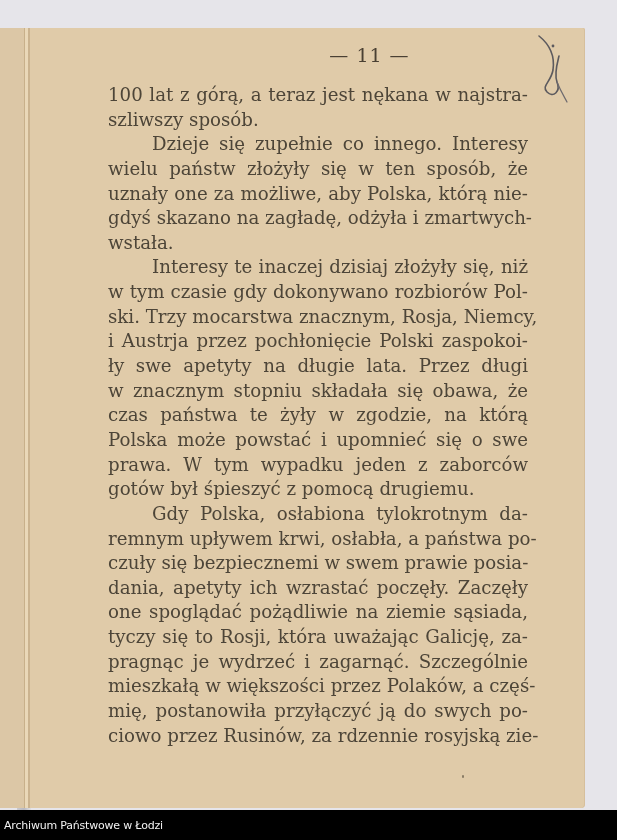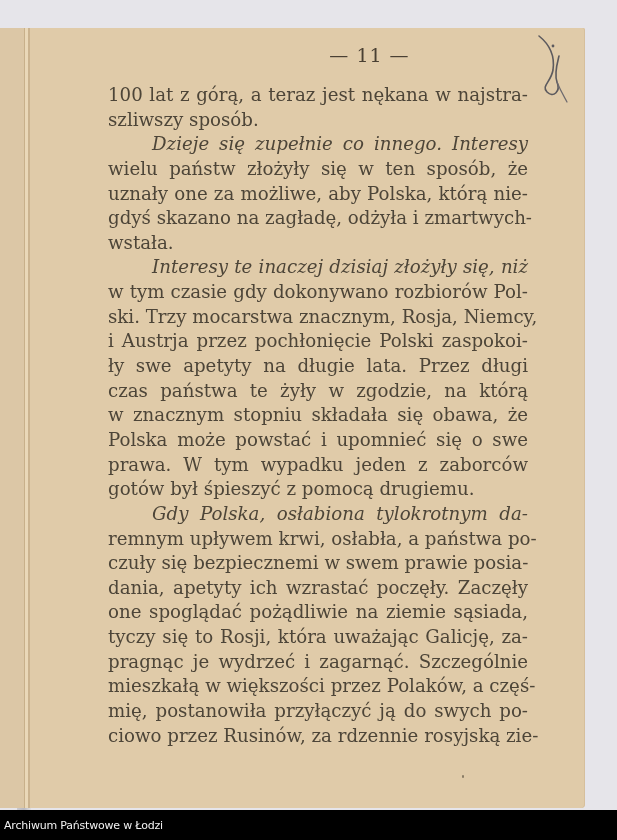--- a/index.html
+++ b/index.html
@@ -35,21 +35,21 @@
   }
   .text-block {
     position:absolute; left:80px; top:71px; width:420px;
     font-size:18.2px; line-height:24.65px; color:#4d4538;margin-top:12px;
   }
   .line {
     display:block; white-space:nowrap; text-align:justify; text-align-last:justify;
     height:24.65px;
   }
   .line.last { text-align-last:left; }
-  .line.indent { padding-left:44px;font-style:italic; }
+  .line.indent { padding-left:44px; }
   .footer {
     position:absolute; left:0; top:810px; width:617px; height:30px;
     background:#000;
   }
   .footer-text {
     position:absolute; left:4px; top:9px;
     font-family:"DejaVu Sans", sans-serif; font-size:11px; color:#f2f2f2;
     letter-spacing:-0.2px;
   }
   .speck { position:absolute; width:2px; height:3px; background:#8a7c66; border-radius:1px; }
@@ -77,22 +77,22 @@
     <span class="line indent">Dzieje się zupełnie co innego. Interesy</span>
     <span class="line">wielu państw złożyły się w ten sposób, że</span>
     <span class="line">uznały one za możliwe, aby Polska, którą nie-</span>
     <span class="line">gdyś skazano na zagładę, odżyła i zmartwych-</span>
     <span class="line last">wstała.</span>
     <span class="line indent">Interesy te inaczej dzisiaj złożyły się, niż</span>
     <span class="line">w tym czasie gdy dokonywano rozbiorów Pol-</span>
     <span class="line">ski. Trzy mocarstwa znacznym, Rosja, Niemcy,</span>
     <span class="line">i Austrja przez pochłonięcie Polski zaspokoi-</span>
     <span class="line">ły swe apetyty na długie lata. Przez długi</span>
+    <span class="line">w znacznym stopniu składała się obawa, że</span>
     <span class="line">czas państwa te żyły w zgodzie, na którą</span>
-    <span class="line">w znacznym stopniu składała się obawa, że</span>
     <span class="line">Polska może powstać i upomnieć się o swe</span>
     <span class="line">prawa. W tym wypadku jeden z zaborców</span>
     <span class="line last">gotów był śpieszyć z pomocą drugiemu.</span>
     <span class="line indent">Gdy Polska, osłabiona tylokrotnym da-</span>
     <span class="line">remnym upływem krwi, osłabła, a państwa po-</span>
     <span class="line">czuły się bezpiecznemi w swem prawie posia-</span>
     <span class="line">dania, apetyty ich wzrastać poczęły. Zaczęły</span>
     <span class="line">one spoglądać pożądliwie na ziemie sąsiada,</span>
     <span class="line">tyczy się to Rosji, która uważając Galicję, za-</span>
     <span class="line">pragnąc je wydrzeć i zagarnąć. Szczególnie</span>

